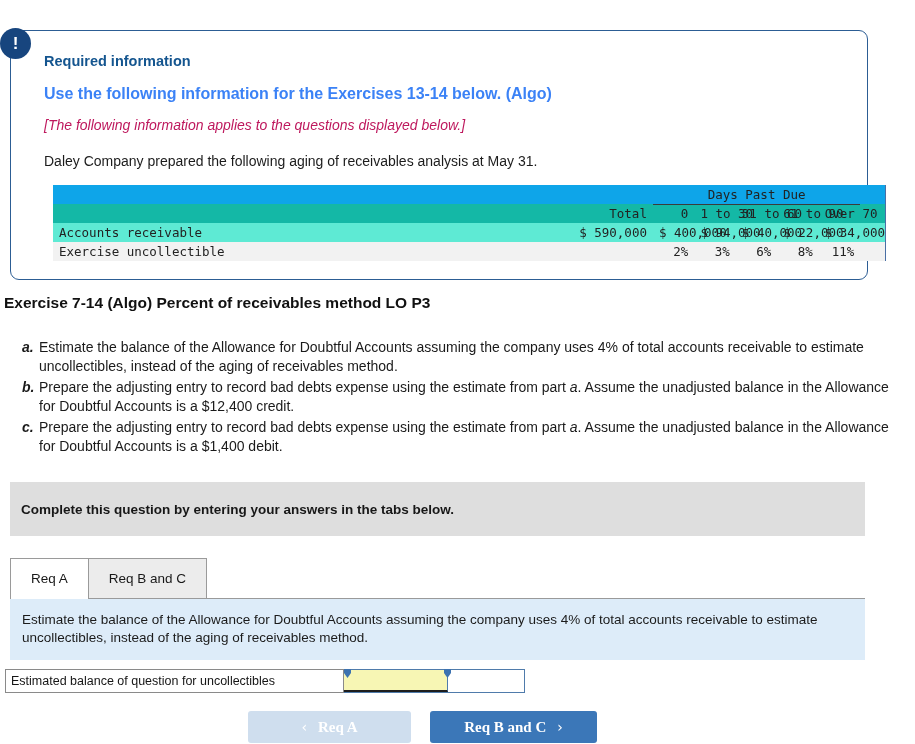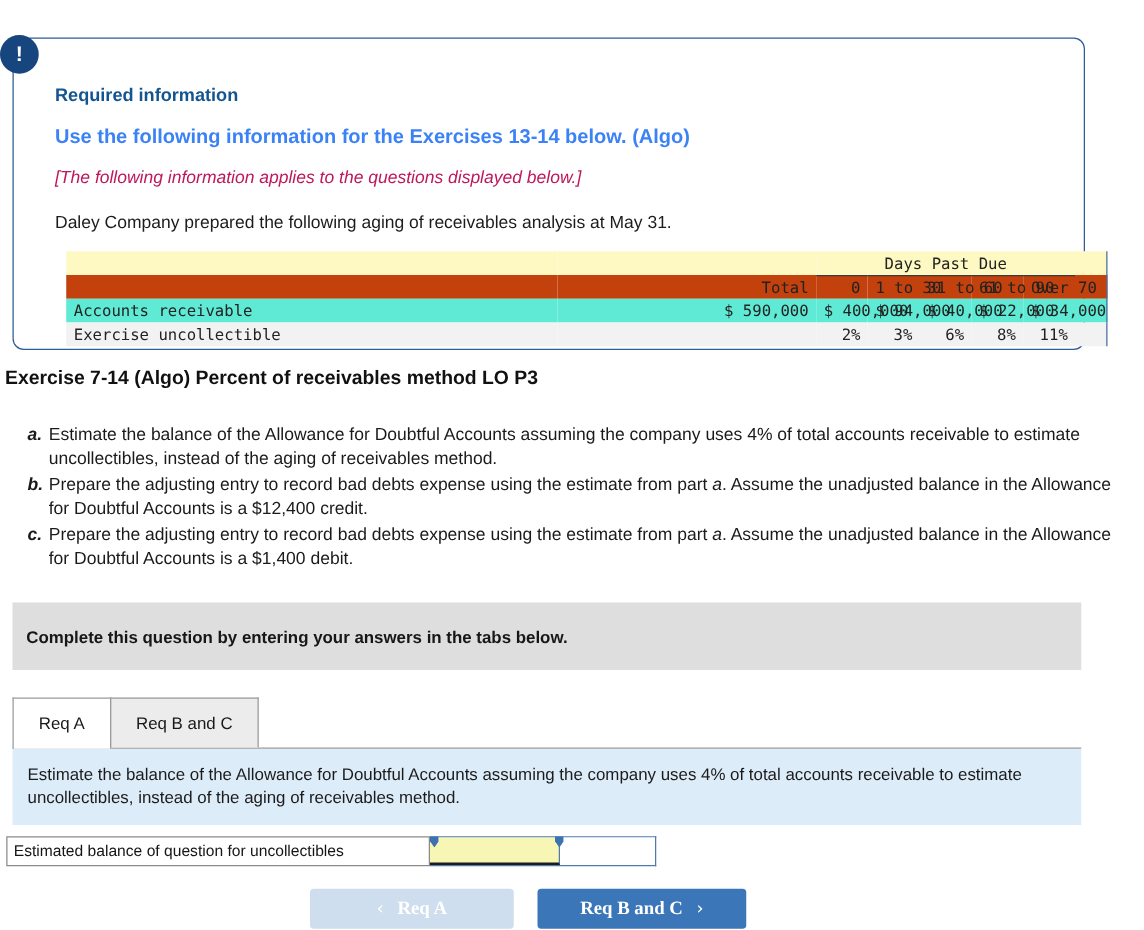--- a/index.html
+++ b/index.html
@@ -44,21 +44,21 @@
     line-height: 31px;
     text-align: center;
     z-index: 4;
     font-family: "Liberation Sans", sans-serif;
   }
   .panel-inner { padding: 22px 28px 0 33px; }
   #required-title {
     color: #14558f;
     font-size: 14.5px;
     font-weight: bold;
-    margin: 16px 0 16px 0;
+    margin: 0 0 16px 0;
   }
   #use-following {
     color: #3b82f6;
     font-size: 16px;
     font-weight: bold;
     margin: 0 0 14px 0;
   }
   #applies-note {
     font-style: italic;
     font-size: 14px;
@@ -79,22 +79,22 @@
     color: #222222;
     margin-left: 9px;
     width: 833px;
     table-layout: fixed;
   }
   #aging-table td, #aging-table th {
     padding: 1px 6px;
     font-weight: normal;
     white-space: nowrap;
   }
-  .r-head { background: #fef9c3; height: 19px; }
-  .r-head2 { background: #c2410c; height: 19px; }
+  .r-head { background: #0ea5e9; height: 19px; }
+  .r-head2 { background: #14b8a6; height: 19px; }
   .r-data { background: #5eead4; height: 19px; }
   .r-pct { background: #f2f2f2; height: 19px; }
   .c-label { text-align: left; width: 195px; }
   .c-num { text-align: right; width: 103px; }
   .dpd-span {
     text-align: center;
     border-bottom: 1px solid #3b3b3b;
   }
   .endbar { border-right: 1px solid #4a6fa5; width: 8px; padding: 0; }
 

